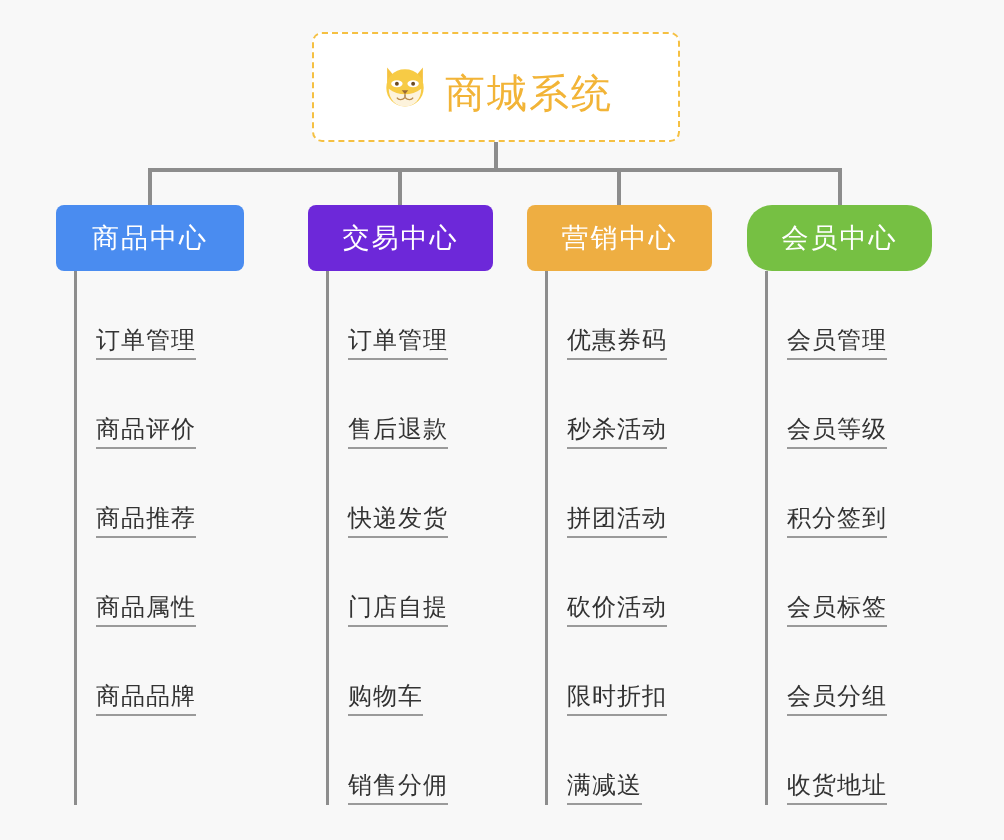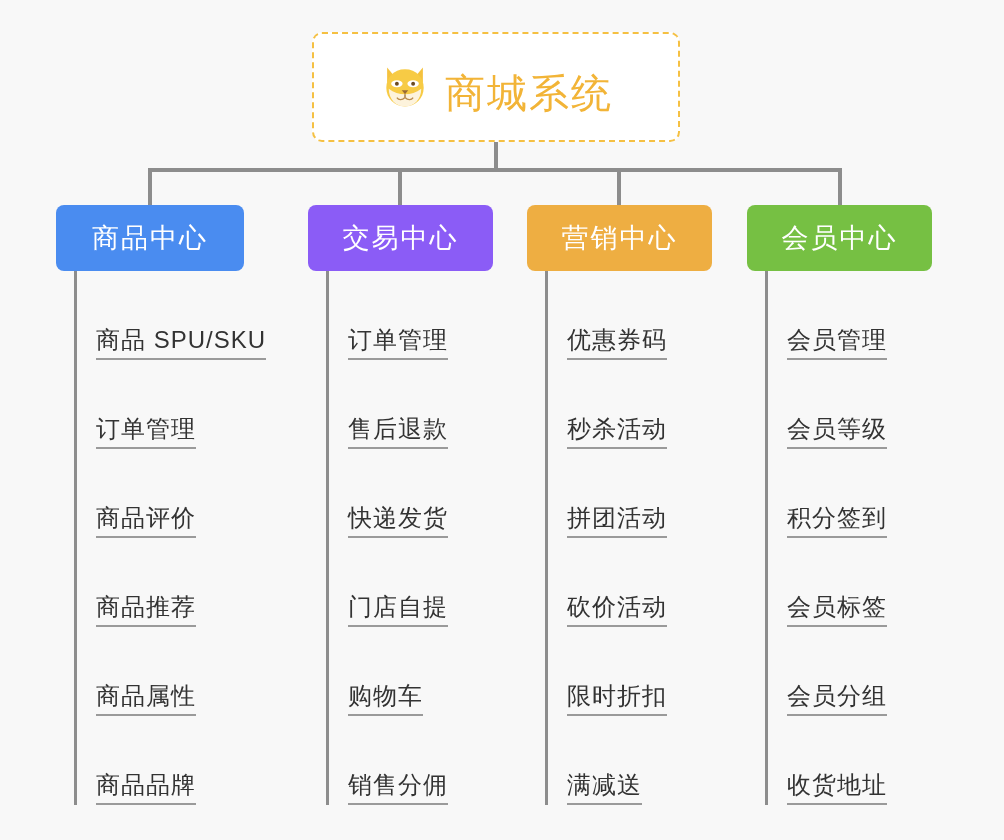--- a/index.html
+++ b/index.html
@@ -145,42 +145,39 @@
   <div class="line line-v" style="left:617px; top:168px; height:40px;"></div>
   <div class="line line-v" style="left:838px; top:168px; height:40px;"></div>
 
   <div class="branch" style="left:56px; width:188px;">
     <div class="branch-header" style="background:#4a8cf0;">
       <span>商品中心</span>
     </div>
     <div class="branch-spine" style="height:534px;"></div>
     <ul class="leaf-list">
       <li class="leaf-item">
-        <span class="leaf-label">商品 SPU/SKU</span>
-      </li>
-      <li class="leaf-item">
         <span class="leaf-label">订单管理</span>
       </li>
       <li class="leaf-item">
         <span class="leaf-label">商品评价</span>
       </li>
       <li class="leaf-item">
         <span class="leaf-label">商品推荐</span>
       </li>
       <li class="leaf-item">
         <span class="leaf-label">商品属性</span>
       </li>
       <li class="leaf-item">
         <span class="leaf-label">商品品牌</span>
       </li>
     </ul>
   </div>
 
   <div class="branch" style="left:308px; width:185px;">
-    <div class="branch-header" style="background:#8b5cf6;font-family:Liberation Serif, serif;">
+    <div class="branch-header" style="background:#6d28d9;font-family:Liberation Serif, serif;">
       <span>交易中心</span>
     </div>
     <div class="branch-spine" style="height:534px;"></div>
     <ul class="leaf-list">
       <li class="leaf-item">
         <span class="leaf-label">订单管理</span>
       </li>
       <li class="leaf-item">
         <span class="leaf-label">售后退款</span>
       </li>
@@ -220,21 +217,21 @@
       <li class="leaf-item">
         <span class="leaf-label">限时折扣</span>
       </li>
       <li class="leaf-item">
         <span class="leaf-label">满减送</span>
       </li>
     </ul>
   </div>
 
   <div class="branch" style="left:747px; width:185px;">
-    <div class="branch-header" style="background:#76c043;">
+    <div class="branch-header" style="background:#76c043;border-radius:25px;">
       <span>会员中心</span>
     </div>
     <div class="branch-spine" style="height:534px;"></div>
     <ul class="leaf-list">
       <li class="leaf-item">
         <span class="leaf-label">会员管理</span>
       </li>
       <li class="leaf-item">
         <span class="leaf-label">会员等级</span>
       </li>

